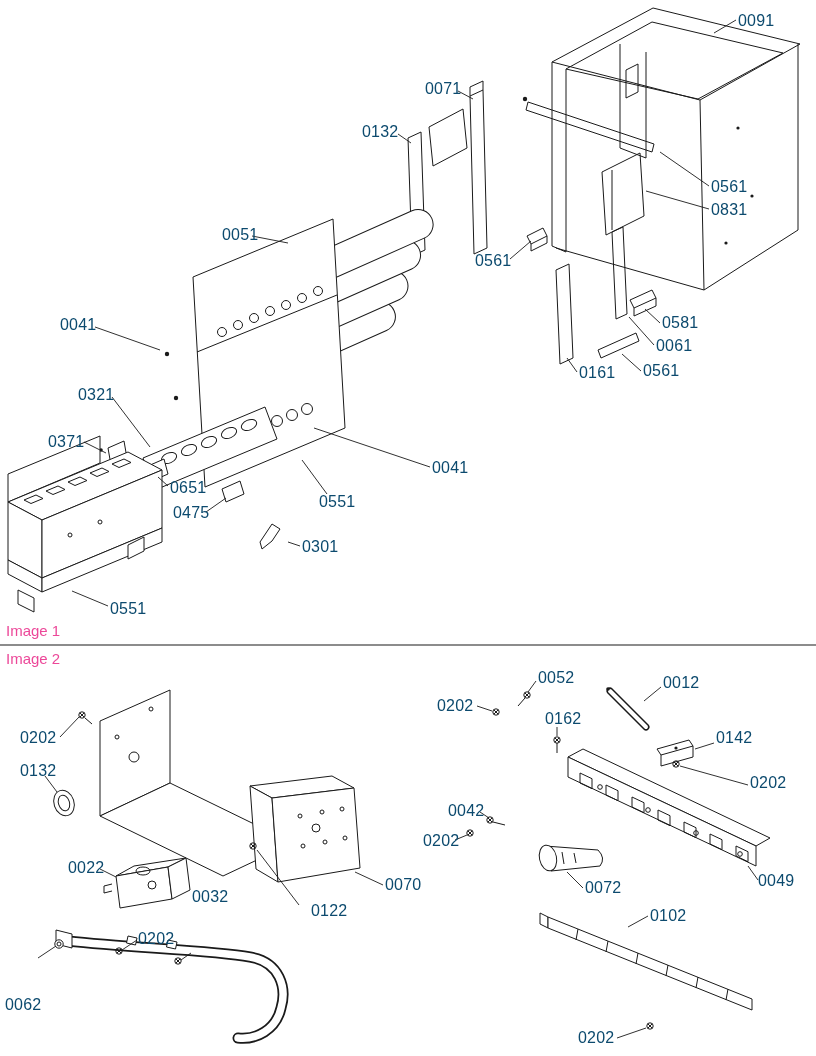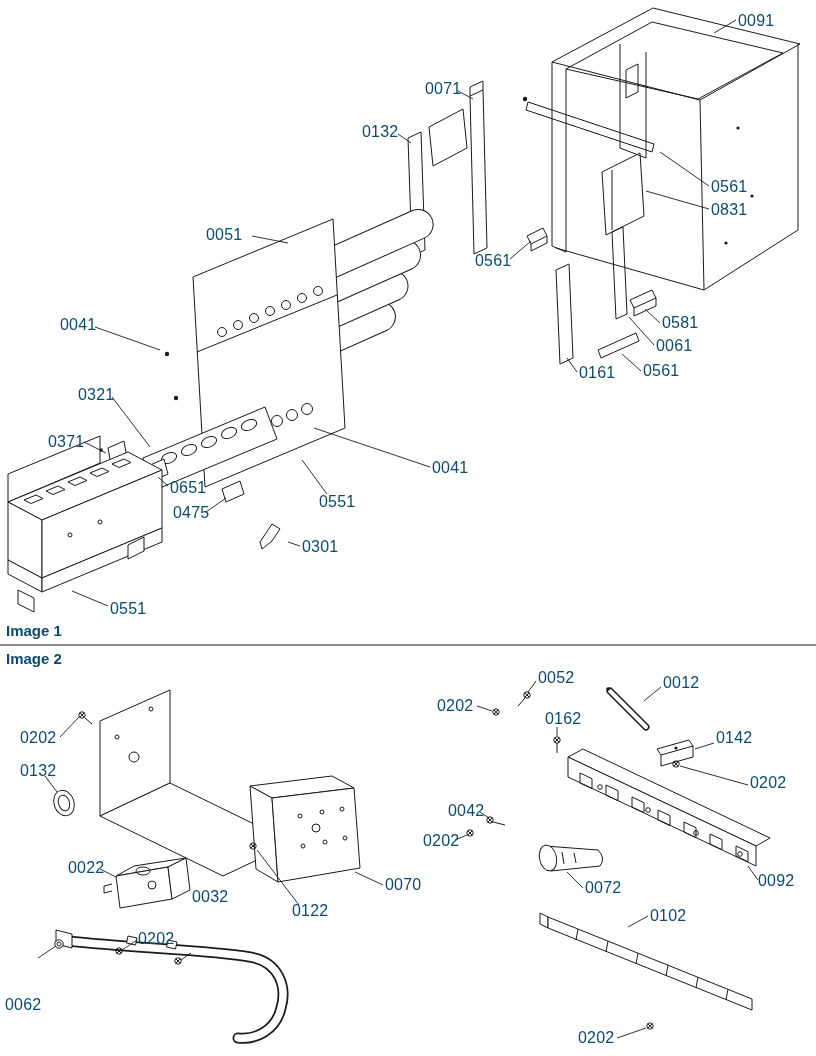--- a/index.html
+++ b/index.html
@@ -7,21 +7,21 @@
   .stage {
     position:relative; width:816px; height:1056px; background:#ffffff;
     font-family:"Liberation Sans", sans-serif; overflow:hidden;
   }
   .art { position:absolute; left:0; top:0; }
   .callout {
     position:absolute; font-size:16px; line-height:17px; color:#0c4a6e;
     white-space:nowrap; letter-spacing:0.2px;text-align:right;
   }
   .section-label {
-    position:absolute; font-size:15px; line-height:17px; color:#0c4a6e;font-weight:bold;
+    position:absolute; font-size:15px; line-height:17px; color:#ec4899;
   }
 </style>
 </head>
 <body>
 
 <div class="stage">
 
 <svg class="art" width="816" height="1056" viewBox="0 0 816 1056" xmlns="http://www.w3.org/2000/svg">
   <defs>
     <g id="scr">
@@ -299,21 +299,21 @@
 </svg>
 
 <div class="section-label" style="left:6px;top:622px">Image 1</div>
 <div class="section-label" style="left:6px;top:650px">Image 2</div>
 
 <div class="callout" style="left:738px;top:12px">0091</div>
 <div class="callout" style="left:425px;top:80px">0071</div>
 <div class="callout" style="left:362px;top:123px">0132</div>
 <div class="callout" style="left:711px;top:178px">0561</div>
 <div class="callout" style="left:711px;top:201px">0831</div>
-<div class="callout" style="left:206px;top:226px">0051</div>
+<div class="callout" style="left:222px;top:226px">0051</div>
 <div class="callout" style="left:475px;top:252px">0561</div>
 <div class="callout" style="left:60px;top:316px">0041</div>
 <div class="callout" style="left:662px;top:314px">0581</div>
 <div class="callout" style="left:656px;top:337px">0061</div>
 <div class="callout" style="left:579px;top:364px">0161</div>
 <div class="callout" style="left:643px;top:362px">0561</div>
 <div class="callout" style="left:78px;top:386px">0321</div>
 <div class="callout" style="left:48px;top:433px">0371</div>
 <div class="callout" style="left:432px;top:459px">0041</div>
 <div class="callout" style="left:170px;top:479px">0651</div>
@@ -328,21 +328,21 @@
 <div class="callout" style="left:545px;top:710px">0162</div>
 <div class="callout" style="left:716px;top:729px">0142</div>
 <div class="callout" style="left:20px;top:729px">0202</div>
 <div class="callout" style="left:20px;top:762px">0132</div>
 <div class="callout" style="left:750px;top:774px">0202</div>
 <div class="callout" style="left:448px;top:802px">0042</div>
 <div class="callout" style="left:423px;top:832px">0202</div>
 <div class="callout" style="left:68px;top:859px">0022</div>
 <div class="callout" style="left:385px;top:876px">0070</div>
 <div class="callout" style="left:585px;top:879px">0072</div>
-<div class="callout" style="left:758px;top:872px">0092</div>
-<div class="callout" style="left:292px;top:902px">0122</div>
+<div class="callout" style="left:758px;top:872px">0049</div>
+<div class="callout" style="left:311px;top:902px">0122</div>
 <div class="callout" style="left:650px;top:907px">0102</div>
 <div class="callout" style="left:138px;top:930px">0202</div>
 <div class="callout" style="left:5px;top:996px">0062</div>
 <div class="callout" style="left:192px;top:888px">0032</div>
 <div class="callout" style="left:578px;top:1029px">0202</div>
 
 </div>
 
 </body></html>

